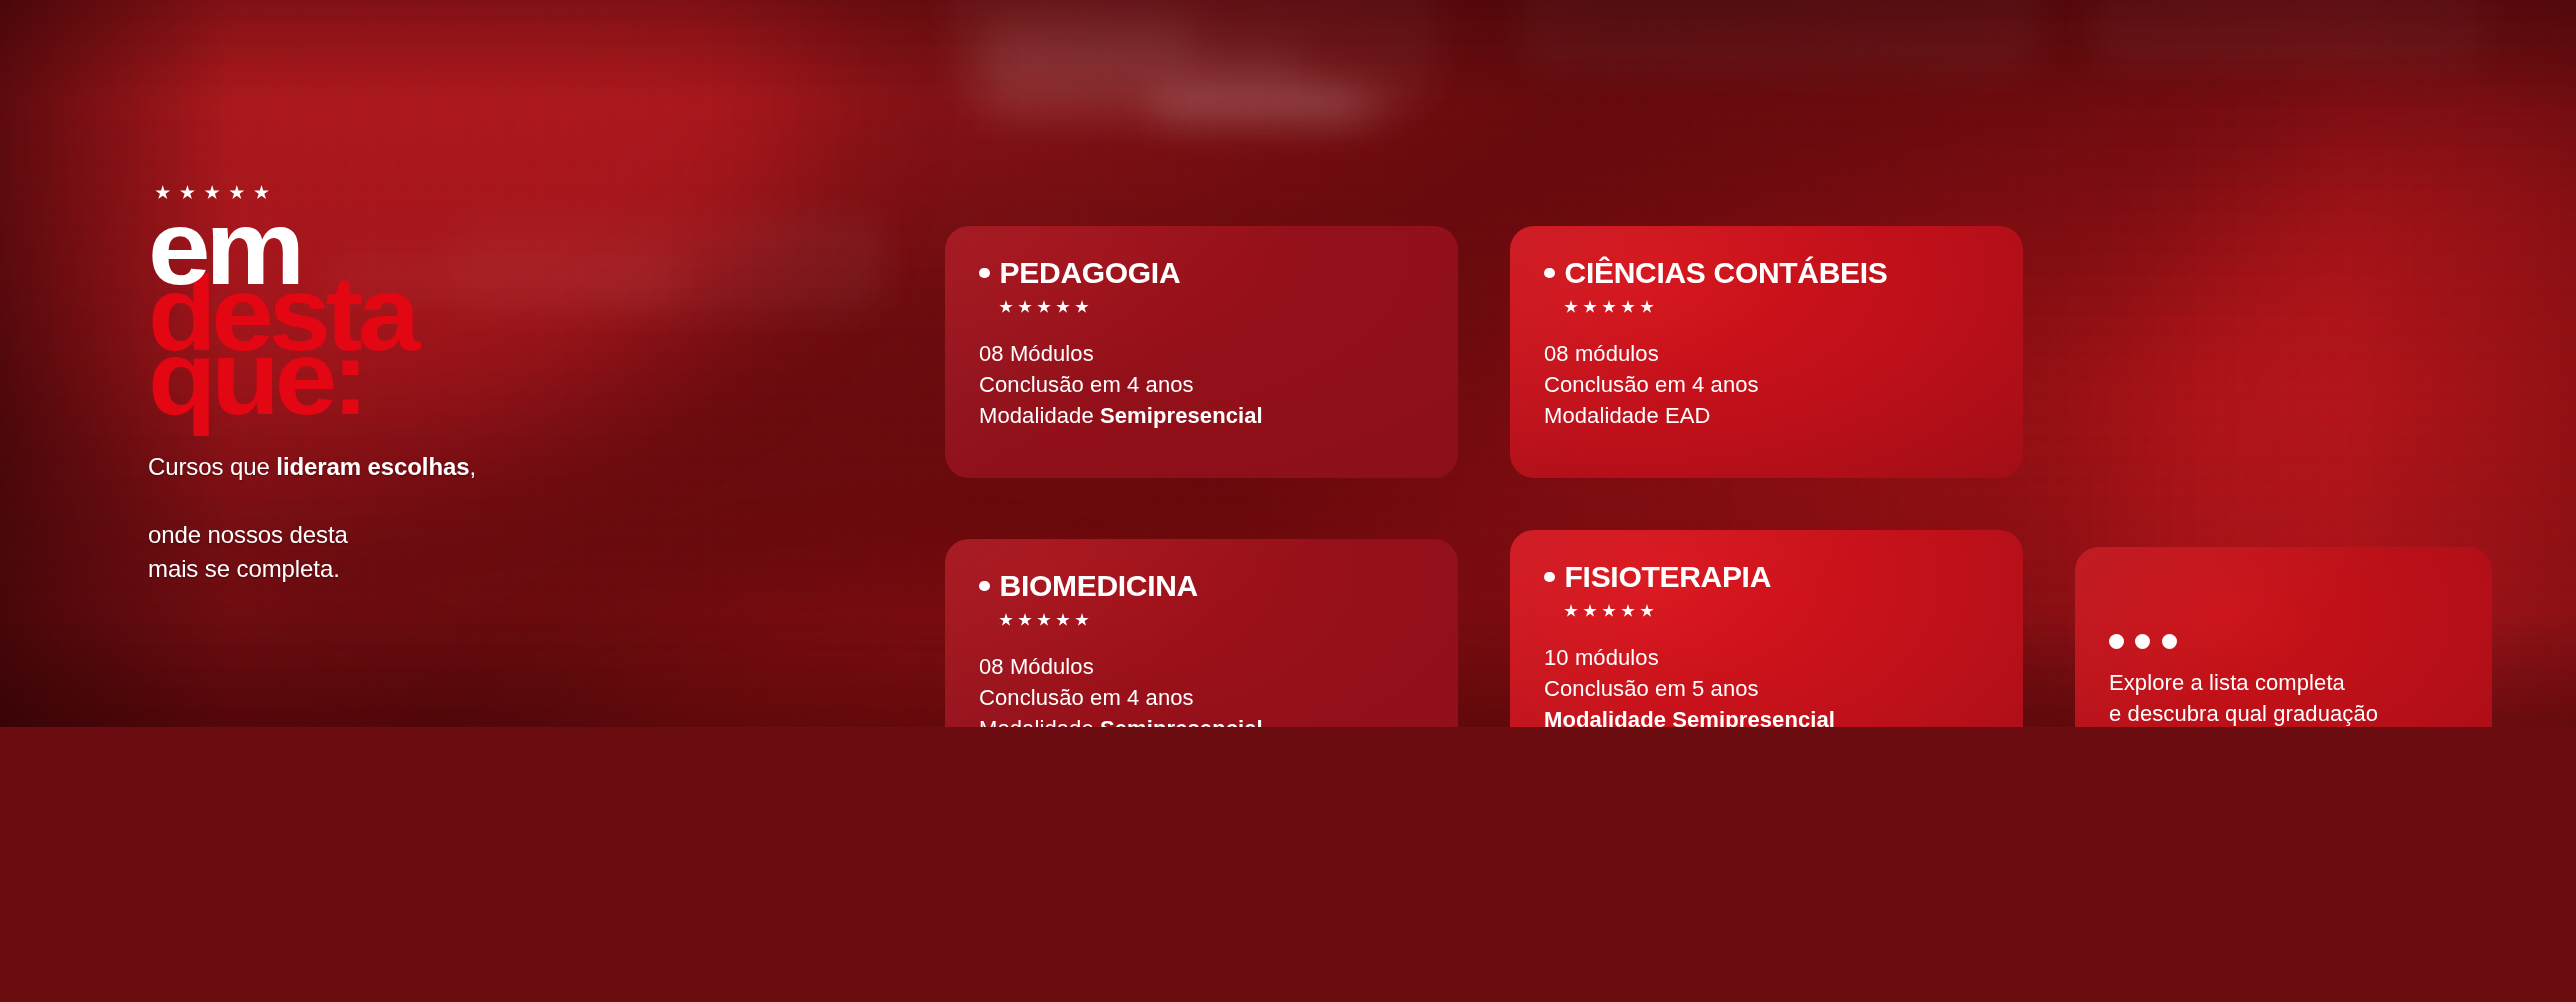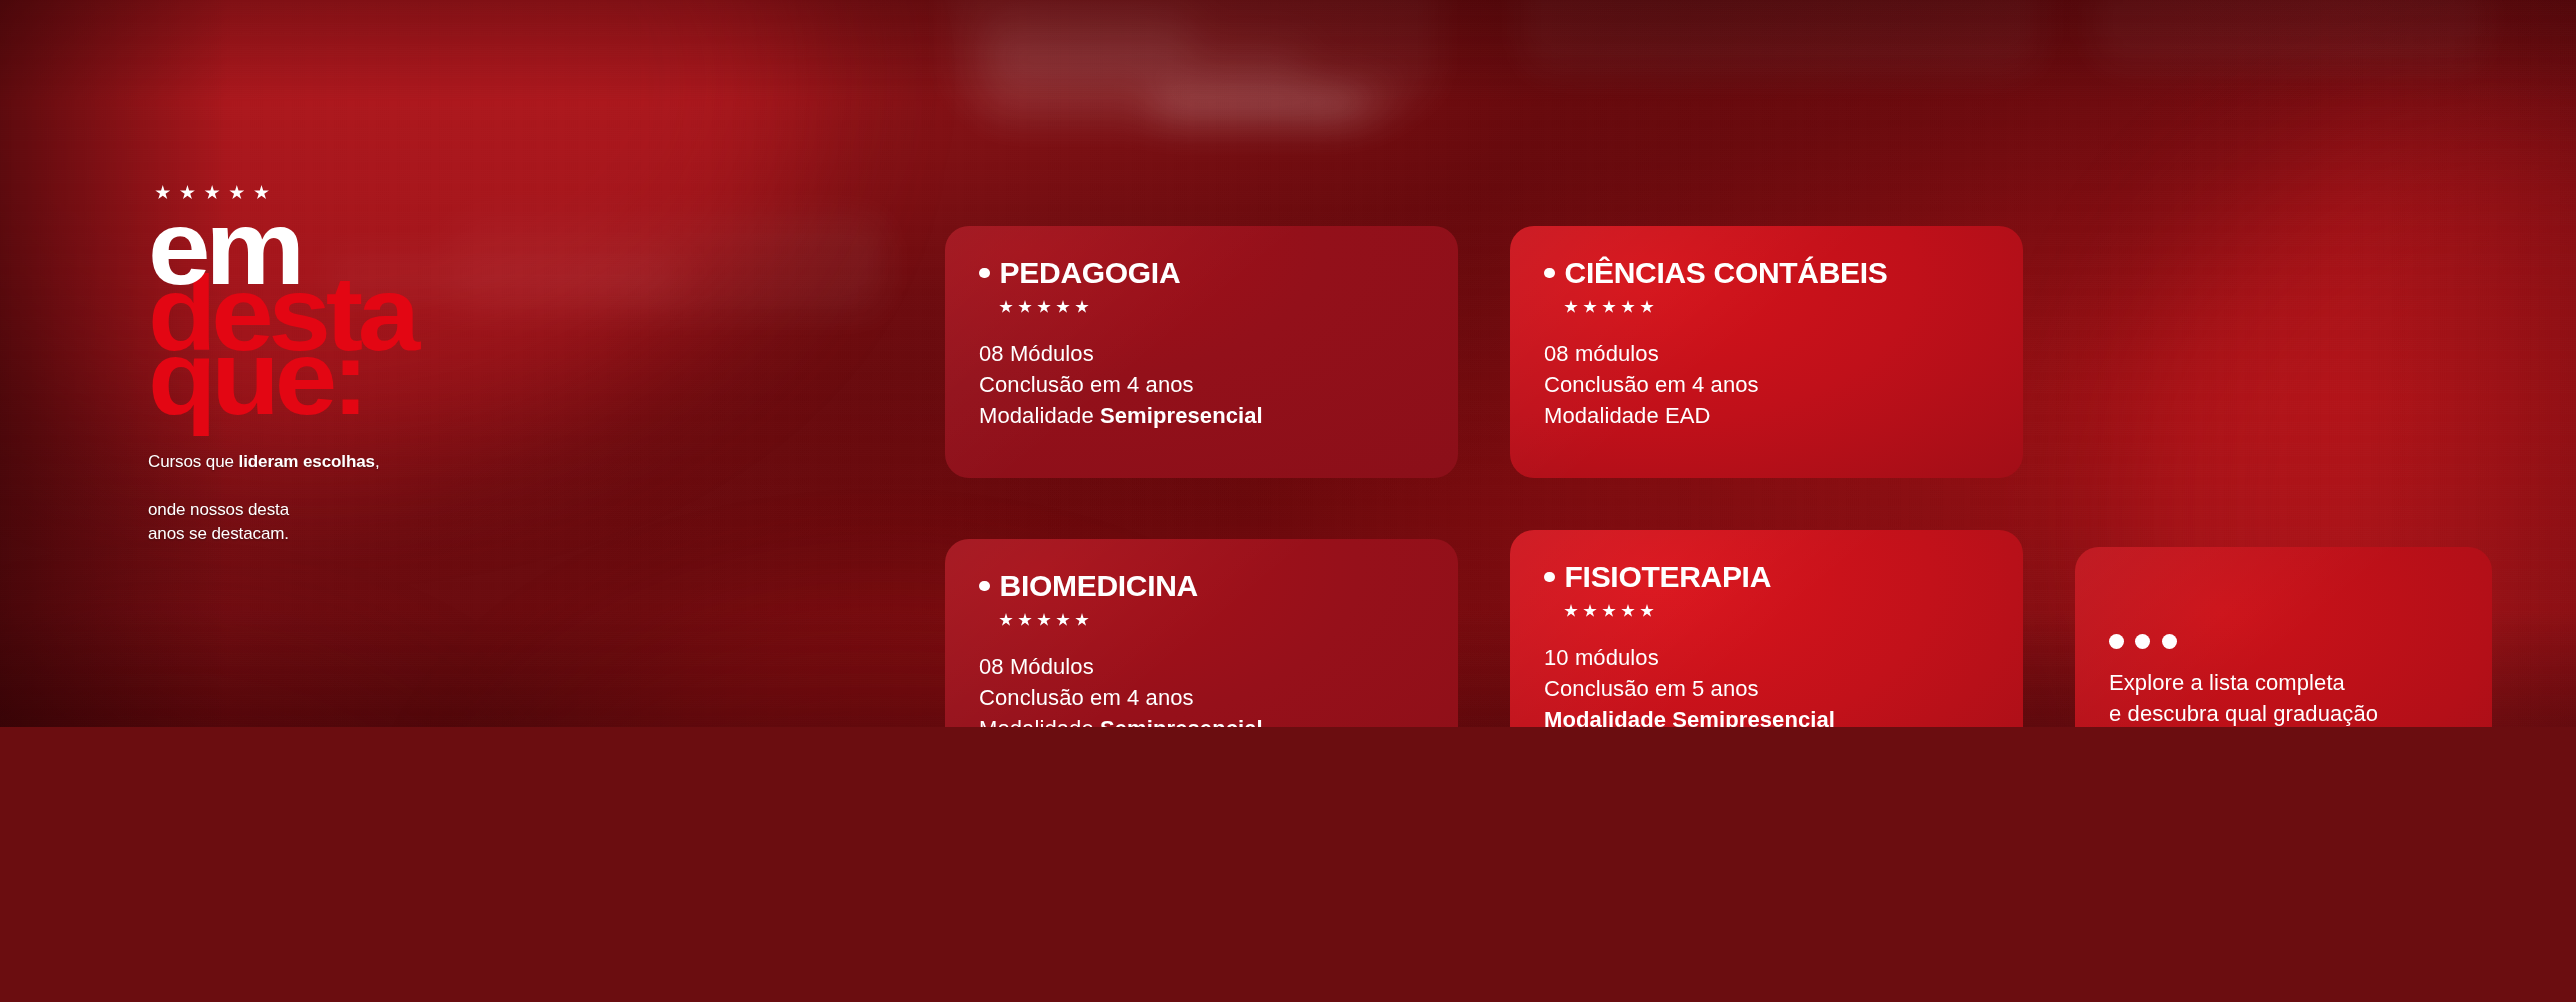--- a/index.html
+++ b/index.html
@@ -68,21 +68,21 @@
     white-space: nowrap;
     display: block;
   }
   .word-em   { color: #ffffff; position: relative; z-index: 3; }
   .word-des  { color: #e30613; position: relative; z-index: 2; margin-top: -18.4px; }
   .word-que  { color: #e30613; position: relative; z-index: 1; margin-top: -21px; }
 
   .lede {
     margin-top: 30px;
     color: #ffffff;
-    font-size: 17px;
+    font-size: 24px;
     line-height: 1.42;
     font-weight: 300;
     letter-spacing: -0.1px;
     text-shadow: 0 0.7px 2.1px rgba(0,0,0,0.35);
   }
   .lede b { font-weight: 700; }
 
   
   .card {
     position: absolute;
@@ -180,21 +180,21 @@
     </div>
 
     <span class="word word-em">em</span>
     <span class="word word-des">desta</span>
     <span class="word word-que">que:</span>
 
     <p class="lede">
       <span>Cursos que </span><b>lideram escolhas</b><span>,</span><br>
       <br>
       <span>onde nossos desta</span><br>
-      <span>anos se destacam.</span>
+      <span>mais se completa.</span>
     </p>
   </div>
 
   <div class="card card-1">
     <div class="card-title">
       <span class="bullet"></span>
       <span>PEDAGOGIA</span>
     </div>
     <div class="card-stars">
       <span class="star"></span>

